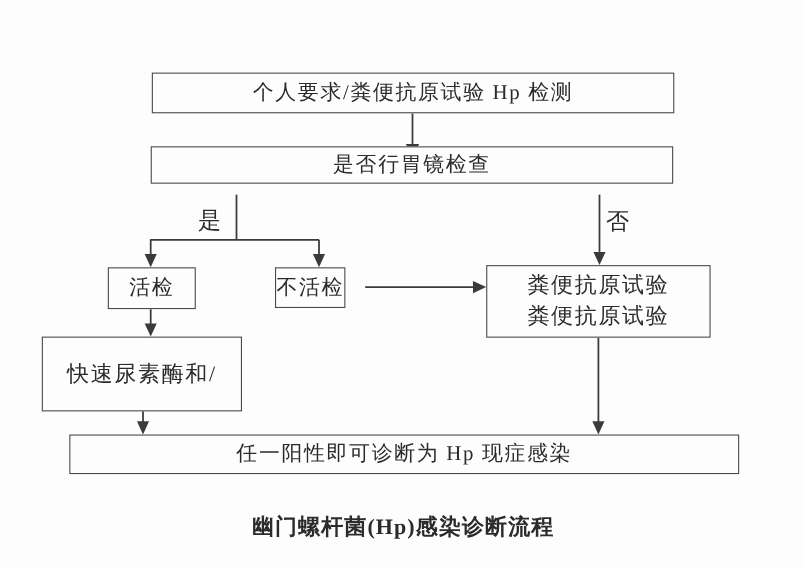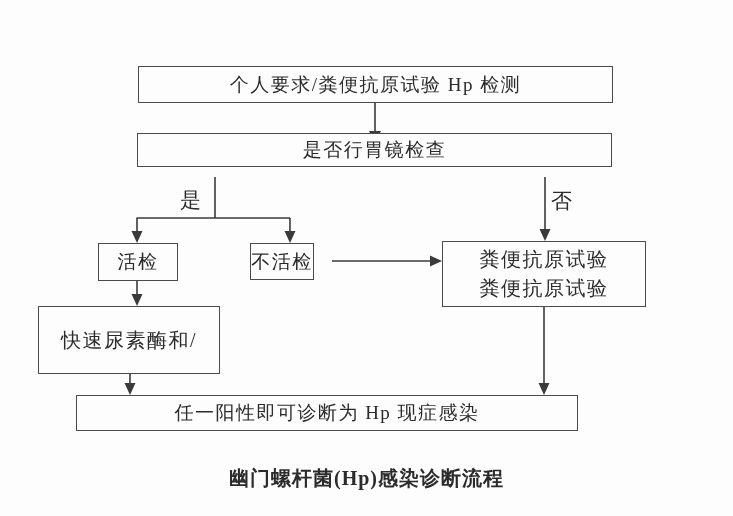--- a/index.html
+++ b/index.html
@@ -37,21 +37,21 @@
     letter-spacing:1.5px;
     line-height:1.45;
     white-space:nowrap;
   }
   .node-request   {left:138px;top:66px; width:475px;height:37px;}
   .node-gastro    {left:137px;top:133px;width:475px;height:34px;}
   .node-biopsy    {left:98px; top:243px;width:80px; height:38px;}
   .node-nobiopsy  {left:250px;top:243px;width:64px; height:37px;}
   .node-breath    {left:442px;top:241px;width:204px;height:66px;font-size:20px;}
   .node-urease    {left:38px; top:306px;width:182px;height:68px;font-size:20px;}
-  .node-diagnosis {left:76px; top:395px;width:502px;height:36px;}
+  .node-diagnosis {left:63px; top:395px;width:609px;height:36px;}
   .edge-label{
     position:absolute;
     font-size:21px;
     letter-spacing:0;
   }
   .edge-label-yes{left:180px;top:186px;}
   .edge-label-no {left:551px;top:187px;}
   .caption{
     position:absolute;
     left:0;top:453px;width:733px;

